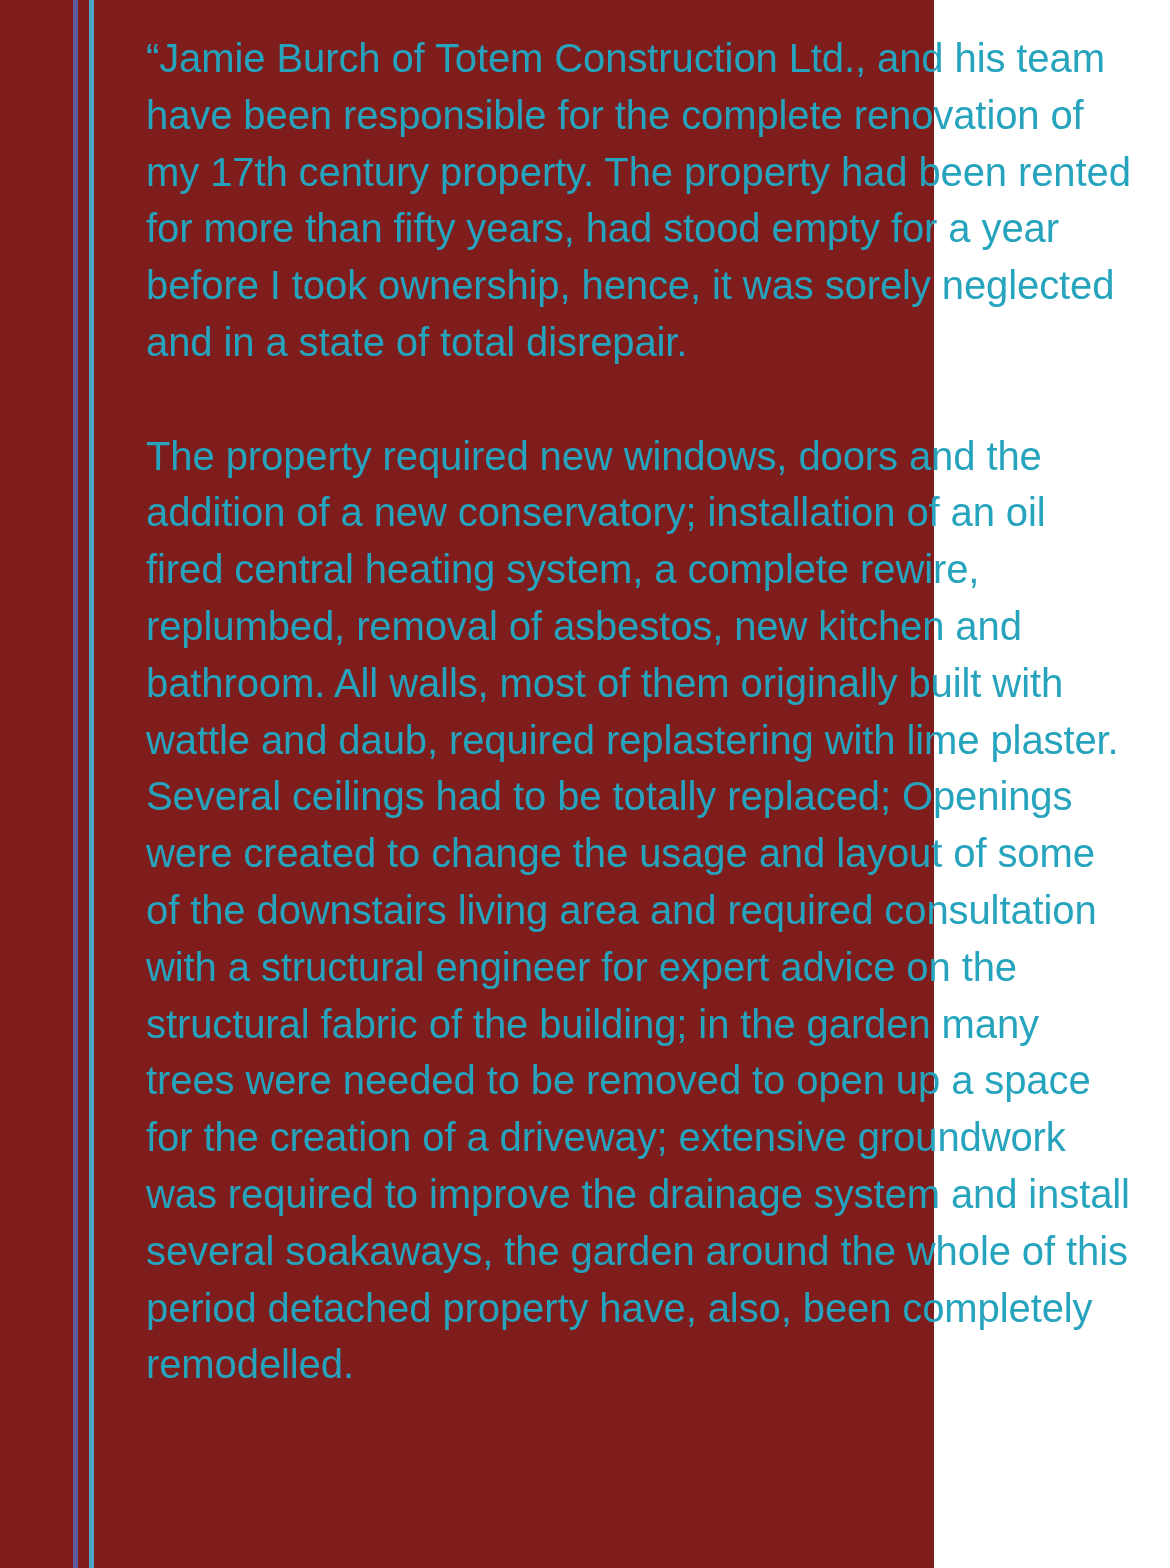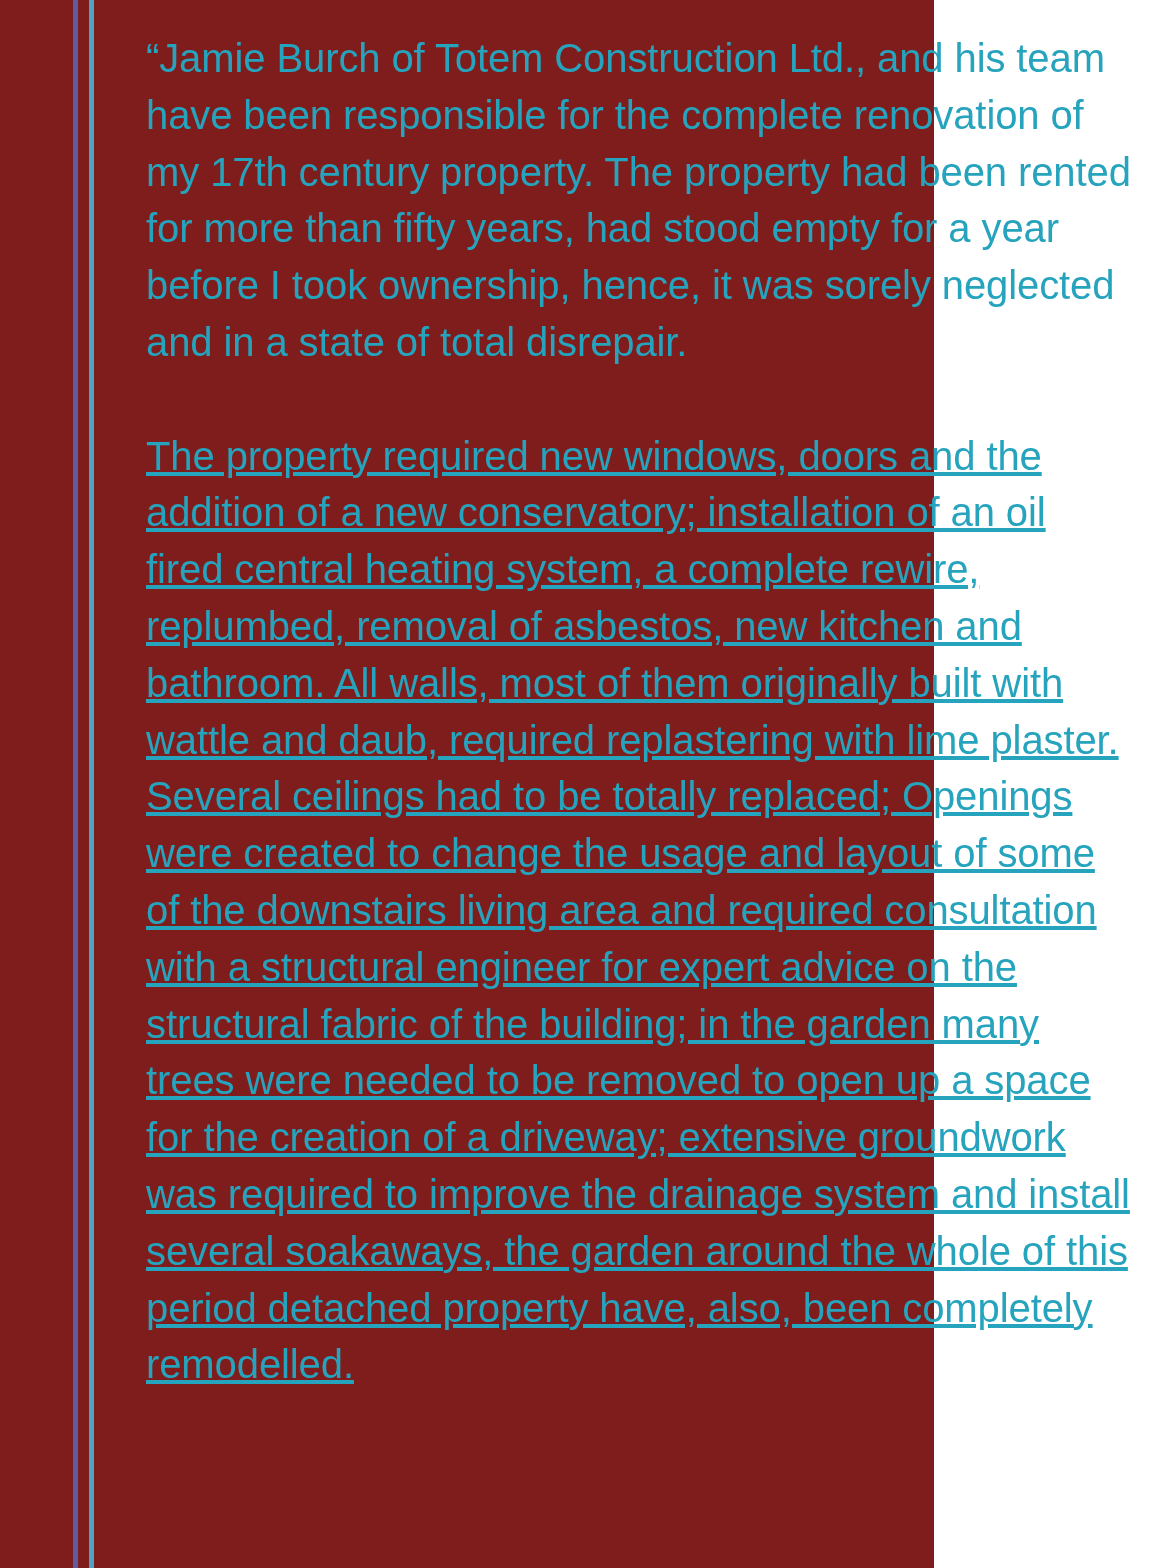--- a/index.html
+++ b/index.html
@@ -60,21 +60,20 @@
     line-height: 56.8px;
     font-weight: 400;
     letter-spacing: -0.1px;
     text-align: left;
     word-spacing: 0px;
     -webkit-font-smoothing: antialiased;
   }
 
   .quote-para + .quote-para {
     margin-top: 56.8px;
-    text-decoration: underline;
   }
 </style>
 </head>
 <body>
 
 <div id="page-root">
 
   <div class="rule rule-outer"></div>
 
   <div class="rule rule-inner"></div>

